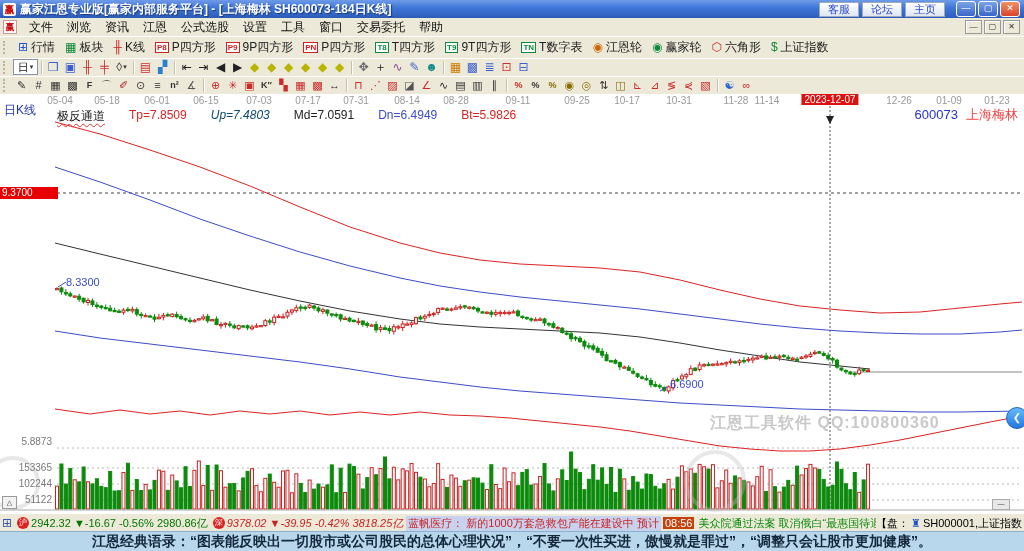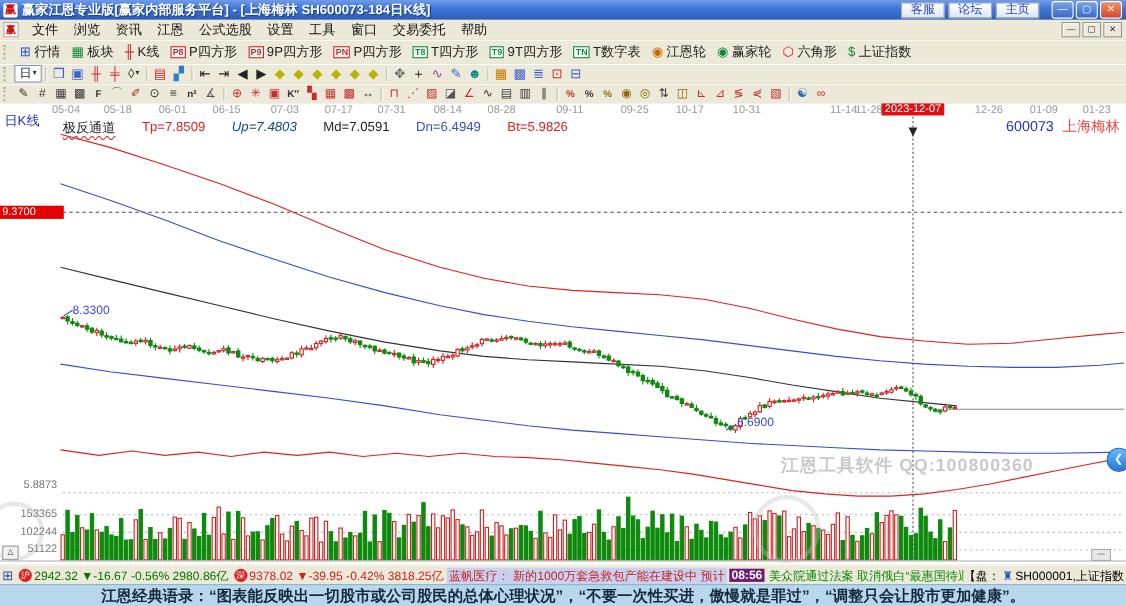--- a/index.html
+++ b/index.html
@@ -83,21 +83,21 @@
 
   
   .statusbar{position:absolute;top:513px;left:0;width:1024px;height:18px;background:#ece9d8;
     border-top:1px solid #fff;display:flex;align-items:center;font-size:11px;white-space:nowrap;overflow:hidden;}
   .sb-grid{color:#3355aa;font-size:12px;margin:0 3px 0 2px;}
   .sb-circle{display:inline-block;width:12px;height:12px;border-radius:50%;background:#dd2222;color:#fff;
     font-size:8px;line-height:12px;text-align:center;margin:0 2px;}
   .sb-idx{margin-right:3px;text-align:center;}
   .sb-news{display:flex;align-items:center;overflow:hidden;flex:1;}
   .sb-seg{padding:0 2px;}
-  .sb-time{background:#701a75;color:#fff;padding:0 2px;margin:0 2px;font-weight:bold;}
+  .sb-time{background:#c2410c;color:#fff;padding:0 2px;margin:0 2px;}
   .sb-right{display:flex;align-items:center;margin-left:auto;padding-right:2px;}
   .sb-antenna{color:#2255cc;font-size:11px;margin:0 2px;}
 
   
   .quotebar{position:absolute;top:531px;left:0;width:1024px;height:20px;background:#b9d7ec;
     border-top:1px solid #8ab2cc;display:flex;align-items:center;justify-content:center;
     font-size:14px;font-weight:600;color:#14283c;white-space:nowrap;}
 </style>
 </head>
 <body>
@@ -1013,21 +1013,21 @@
         <span class="date" style="left: 259px;">07-03</span>
         <span class="date" style="left: 308px;">07-17</span>
         <span class="date" style="left: 356px;">07-31</span>
         <span class="date" style="left: 407px;">08-14</span>
         <span class="date" style="left: 456px;">08-28</span>
         <span class="date" style="left: 518px;">09-11</span>
         <span class="date" style="left: 577px;">09-25</span>
         <span class="date" style="left: 627px;">10-17</span>
         <span class="date" style="left: 679px;">10-31</span>
         <span class="date" style="left: 727px; margin-left: 40px;">11-14</span>
-        <span class="date" style="left: 790px;">11-28</span>
+        <span class="date" style="left: 736px;">11-28</span>
         <span class="date hl" style="left: 830px;">2023-12-07</span>
         <span class="date" style="left: 899px;">12-26</span>
         <span class="date" style="left: 949px;">01-09</span>
         <span class="date" style="left: 997px;">01-23</span>
       </div>
 
     <span class="kperiod">日K线</span>
 
     <div class="ind-row">
       <span class="ind-name">极反通道</span>
@@ -1061,21 +1061,21 @@
     <div class="corner-btn">△</div>
     <div class="side-btn">❮</div>
     <div class="mini-btn">—</div>
   </div>
 
   <div class="statusbar" id="statusbar">
       <span class="sb-grid">⊞</span>
       <span class="sb-circle">沪</span>
       <span class="sb-idx" style="color: rgb(0, 119, 0);">2942.32 ▼-16.67 -0.56% 2980.86亿</span>
       <span class="sb-circle">深</span>
-      <span class="sb-idx" style="color: rgb(204, 34, 34);">9378.02 ▼-39.95 -0.42% 3818.25亿</span>
+      <span class="sb-idx" style="color: rgb(204, 34, 34); font-style: italic;">9378.02 ▼-39.95 -0.42% 3818.25亿</span>
       <div class="sb-news">
         <span class="sb-seg" style="color: rgb(204, 34, 34); background: rgb(200, 210, 238);">蓝帆医疗： 新的1000万套急救包产能在建设中 预计</span>
         <span class="sb-time">08:56</span>
         <span class="sb-seg" style="color: rgb(10, 138, 10); background: transparent;">美众院通过法案 取消俄白“最惠国待遇”</span>
       </div>
       <div class="sb-right">
         <span>【盘：</span>
         <span class="sb-antenna">♜</span>
         <span>SH000001,上证指数</span>
       </div>

